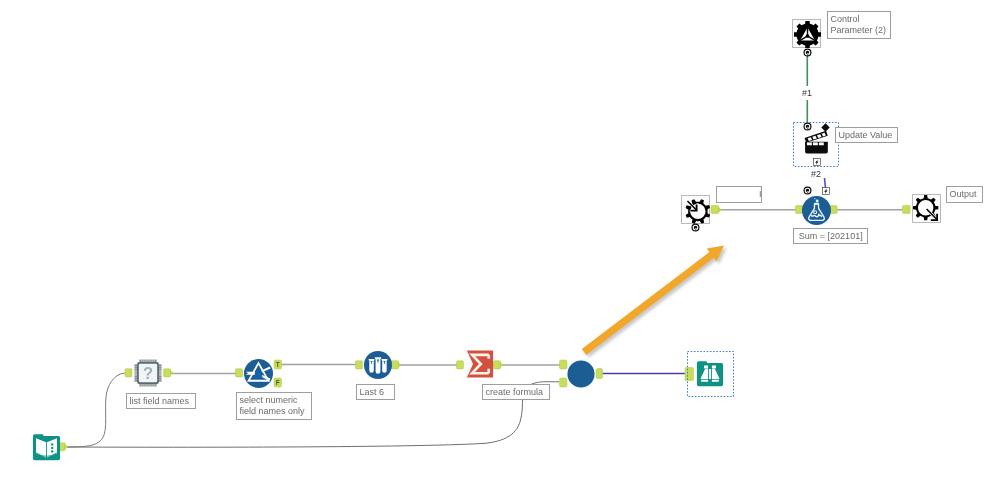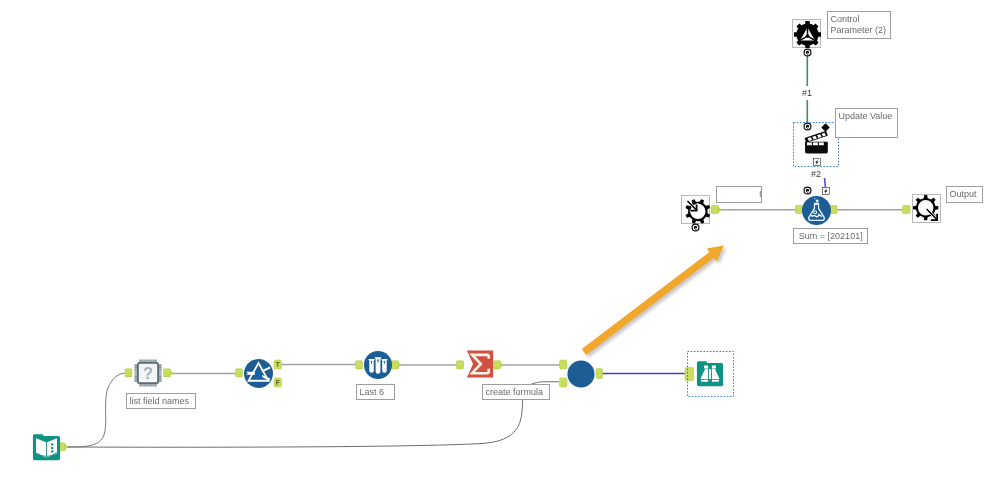--- a/index.html
+++ b/index.html
@@ -137,21 +137,21 @@
   <svg class="node" style="left:803px;top:122px;" width="9" height="9" viewBox="0 0 18 18">
     <circle cx="9" cy="9" r="8" fill="#0a0a0a"></circle>
     <circle cx="9" cy="9" r="4.6" fill="none" stroke="#fff" stroke-width="2.2"></circle>
     <path d="M9.6,9.5 L14,13.9 L11.9,16 L7.5,11.6 Z" fill="#0a0a0a"></path>
     <path d="M9.6,9.5 L13.2,13.1 L11.9,14.4 L8.3,10.8 Z" fill="#fff"></path>
   </svg>
   <svg class="node" style="left:813px;top:158px;" width="8" height="8" viewBox="0 0 18 18">
     <rect x="1.1" y="1.1" width="15.8" height="15.8" fill="#fff" stroke="#222" stroke-width="1.3"></rect>
     <path d="M11.2,2.6 L4.8,10.6 h3.4 l-1.8,5.0 6.2,-8.0 h-3.5 z" fill="#151515"></path>
   </svg>
-  <div class="lbl" style="left:835px;top:108px;width:63px;height:30px;">Update Value</div>
+  <div class="lbl" style="left:835px;top:127px;width:63px;height:16px;">Update Value</div>
 
   <div class="toolbox" style="left:681px;top:195px;width:29px;height:29px;">
     <svg width="29" height="29" viewBox="0 0 64 64">
       <path fill="#000" fill-rule="evenodd" d="M38.8,12.8L42.3,7.0A28.0,28.0 0 0 1 48.4,9.4L46.9,16.1A21.5,21.5 0 0 1 52.6,21.7L59.3,20.0A28.0,28.0 0 0 1 61.9,26.1L56.1,29.7A21.5,21.5 0 0 1 56.2,37.8L62.0,41.3A28.0,28.0 0 0 1 59.6,47.4L52.9,45.9A21.5,21.5 0 0 1 47.3,51.6L49.0,58.3A28.0,28.0 0 0 1 42.9,60.9L39.3,55.1A21.5,21.5 0 0 1 31.2,55.2L27.7,61.0A28.0,28.0 0 0 1 21.6,58.6L23.1,51.9A21.5,21.5 0 0 1 17.4,46.3L10.7,48.0A28.0,28.0 0 0 1 8.1,41.9L13.9,38.3A21.5,21.5 0 0 1 13.8,30.2L8.0,26.7A28.0,28.0 0 0 1 10.4,20.6L17.1,22.1A21.5,21.5 0 0 1 22.7,16.4L21.0,9.7A28.0,28.0 0 0 1 27.1,7.1L30.7,12.9ZM18.0,34.0 a17.0,17.0 0 1 0 34.0,0 a17.0,17.0 0 1 0 -34.0,0 Z"></path>
       <g>
         <path fill="none" stroke="#fff" stroke-width="6.5" stroke-linejoin="round" stroke-linecap="round" d="M12,11 L34,33 M34,19 L34,33 L20,33"></path>
         <path fill="none" stroke="#000" stroke-width="3.4" d="M12,11 L33,32"></path>
         <path fill="#000" d="M30.2,18.5 h4 v15.8 h-15.8 v-4 h11.8 z"></path>
       </g>
     </svg>
@@ -223,20 +223,22 @@
   <div class="lbl" style="left:126px;top:393px;width:70px;height:16px;">list field names</div>
 
   <svg class="node" style="left:244px;top:359px;" width="29" height="29" viewBox="0 0 64 64">
     <circle cx="32" cy="32" r="32" fill="#1c5d96"></circle>
     <path d="M4,28.2 h20 v6.6 h-20 l5,-3.3 z" fill="#fff"></path>
     <path d="M38,25.5 L57,16.8 L58.6,20.8 L40,29 z" fill="#fff"></path>
     <path d="M40,35.5 L58,43.2 L56.4,47.2 L38,39.5 z" fill="#fff"></path>
     <path d="M32,9 L54,48 H10 Z" fill="none" stroke="#fff" stroke-width="4"></path>
     <path d="M32,24 L42,42 H22 Z" fill="#1167ae"></path>
   </svg>
+  <div class="lbl" style="left:236px;top:392px;width:76px;height:28px;">select numeric
+field names only</div>
 
   <svg class="node" style="left:364px;top:351px;" width="28" height="28" viewBox="0 0 64 64">
     <circle cx="32" cy="32" r="32" fill="#1c5d96"></circle>
     <g fill="#fff">
       <path d="M10.5,18 h13.5 v3.4 h-1.6 v23.1 a5.1 5.1 0 0 1 -10.3,0 V21.4 h-1.6 z"></path>
       <path d="M24.8,14.5 h14.4 v3.4 h-1.7 v28.8 a5.5 5.5 0 0 1 -11,0 V17.9 h-1.7 z"></path>
       <path d="M40,18 h13.5 v3.4 h-1.6 v23.1 a5.1 5.1 0 0 1 -10.3,0 V21.4 h-1.6 z"></path>
     </g>
     <g fill="#1c5d96">
       <path d="M14.8,22.8 h4.6 v1.9 h-1.5 v4.8 h-1.7 v-4.8 h-1.4 z"></path>

